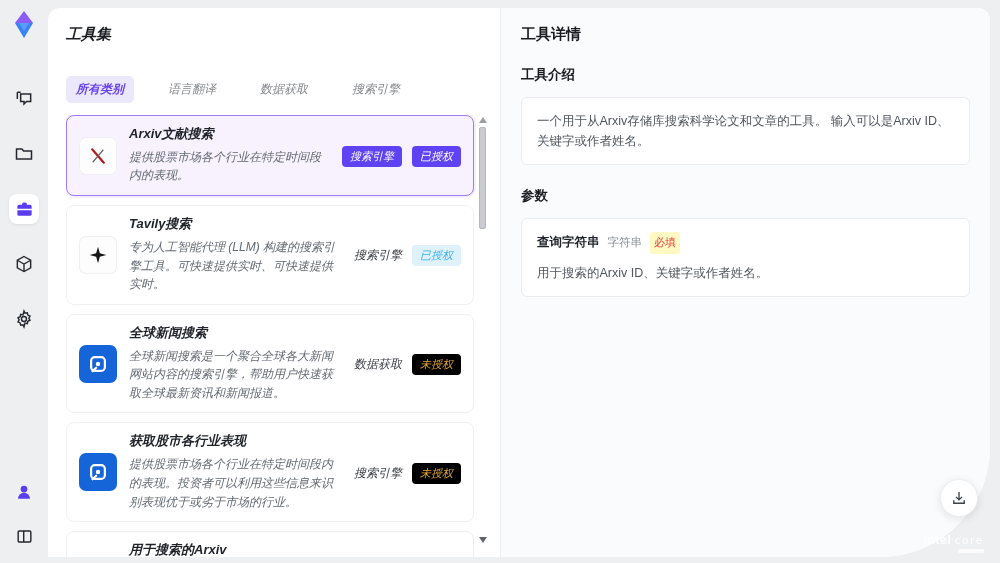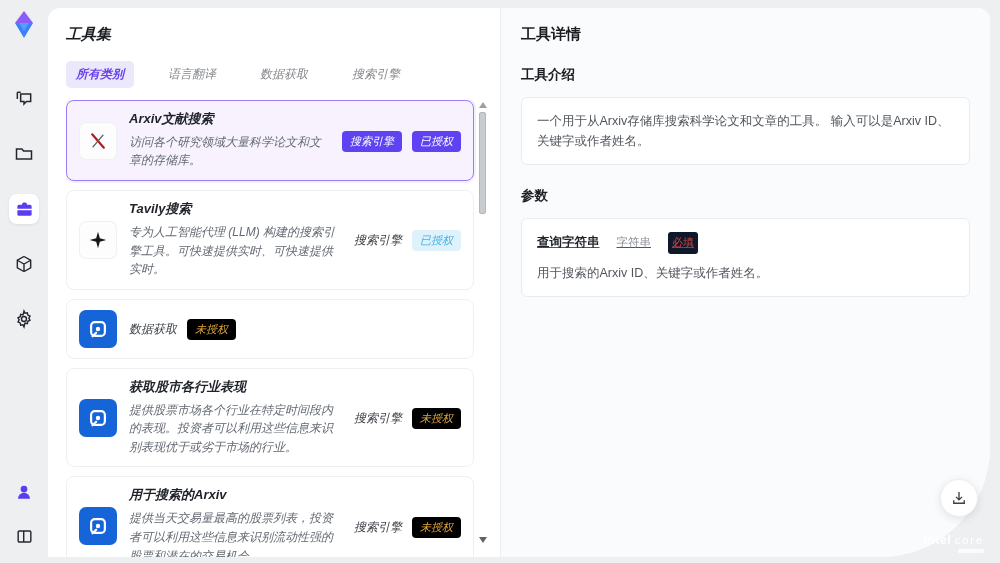--- a/index.html
+++ b/index.html
@@ -14,21 +14,21 @@
   .side-item { width:30px; height:30px; display:flex; align-items:center; justify-content:center; cursor:pointer; color:#2b2f36; }
   .side-item.active { background:#ffffff; border-radius:8px; box-shadow:0 1px 3px rgba(0,0,0,.08); }
   .side-bottom { margin-top:auto; margin-bottom:12px; display:flex; flex-direction:column; gap:14px; align-items:center; }
 
   
   .content { position:absolute; left:48px; top:8px; right:10px; bottom:6px; background:#ffffff; border-radius:12px 12px 110px 0; overflow:hidden; display:flex; }
 
   
   .tools-pane { width:452px; padding:17px 10px 0 18px; display:flex; flex-direction:column;font-style:italic; }
   .pane-title { font-size:15px; font-weight:bold; color:#1a1d21; }
-  .tabs { display:flex; align-items:center; gap:24px; margin-top:17px; }
+  .tabs { display:flex; align-items:center; gap:24px; margin-top:32px; }
   .tab { font-size:12px; color:#85888c; cursor:pointer; padding:5px 10px; border-radius:5px; white-space:nowrap; }
   .tab.active { background:#ece8fc; color:#6742e8; font-weight:bold; }
   .tools-list-wrap { position:relative; flex:1; margin-top:12px; overflow:hidden; }
   .tools-list { position:absolute; left:0; top:0; right:16px; }
   .tool-card { background:#fff; border:1px solid #eff0f2; border-radius:8px; padding:10px 12px; margin-bottom:9px; display:flex; gap:12px; cursor:pointer;align-items:center; }
   .tool-card.selected { background:#f7f2fe; border:1.5px solid #9d7bf5; box-shadow:0 0 0 2px rgba(157,123,245,.12); }
   .t-icon { flex:0 0 38px; width:38px; height:38px; border-radius:7px; background:#f6f7f8; display:flex; align-items:center; justify-content:center; font-size:20px; overflow:hidden; }
   .t-icon.blue { background:#1565d8; }
   .t-icon.white { background:#fdfdfd; box-shadow:inset 0 0 0 1px #f0f0f0; }
   .t-body { flex:1; min-width:0; }
@@ -45,24 +45,24 @@
   .sb { position:absolute; right:2px; top:0; bottom:0; width:10px; }
   .sb-up { position:absolute; top:2px; left:1px; width:0; height:0; border-left:4px solid transparent; border-right:4px solid transparent; border-bottom:6px solid #9aa0a6; }
   .sb-down { position:absolute; bottom:14px; left:1px; width:0; height:0; border-left:4px solid transparent; border-right:4px solid transparent; border-top:6px solid #5f6368; }
   .sb-thumb { position:absolute; top:12px; left:1px; width:7px; height:102px; background:#c8cbcf; border:1px solid #b4b8bd; border-radius:2px; }
 
   
   .detail-pane { flex:1; background:#fafbfc; border-left:1px solid #eceef0; padding:17px 20px; }
   .detail-title { font-size:15px; font-weight:bold; color:#1a1d21; }
   .sec-title { font-size:13.5px; font-weight:bold; color:#1a1d21; margin-top:22px; }
   .box { background:#ffffff; border:1px solid #e9ebee; border-radius:6px; padding:13px 15px; margin-top:13px; font-size:12.5px; color:#51565d; line-height:1.6; }
-  .param-head { display:flex; align-items:baseline; gap:17px;text-decoration:underline; }
+  .param-head { display:flex; align-items:baseline; gap:8px; }
   .p-name { font-size:12.5px; font-weight:bold; color:#1f2329; }
   .p-type { font-size:11.5px; color:#8a8f96; }
-  .p-req { font-size:11px; color:#e0413f; background:#0f172a; padding:2px 4px; border-radius:3px; }
+  .p-req { font-size:11px; color:#e0413f; background:#fef9c3; padding:2px 4px; border-radius:3px; }
   .p-desc { margin-top:9px; font-size:12.5px; color:#51565d; }
 
   
   .fab { position:absolute; right:22px; bottom:46px; width:38px; height:38px; border-radius:50%; background:#ffffff; border:1px solid #eceef0; box-shadow:0 2px 8px rgba(0,0,0,.10); display:flex; align-items:center; justify-content:center; cursor:pointer; }
   .brand { position:absolute; right:16px; bottom:10px; color:#ffffff; font-size:13px; letter-spacing:.2px; display:flex; flex-direction:column; align-items:flex-end; }
   .brand b { font-weight:bold; }
   .brand small { font-weight:normal; letter-spacing:2px; }
   .brand-bar { width:26px; height:4px; background:rgba(255,255,255,.75); border-radius:1px; margin-top:2px; }
 
   svg { display:block; }
@@ -155,21 +155,21 @@
         <div class="tools-list" id="tools-list">
             <div class="tool-card selected">
               <div class="t-icon white">
                 <svg width="20" height="20" viewBox="0 0 24 24">
                   <path d="M5 4 L19 20" stroke="#b31b1b" stroke-width="2.6" stroke-linecap="round"></path>
                   <path d="M18 5 L6 19" stroke="#5c5c5c" stroke-width="1.6" stroke-linecap="round"></path>
                 </svg>
               </div>
               <div class="t-body">
                 <div class="t-name">Arxiv文献搜索</div>
-                <div class="t-desc">访问各个研究领域大量科学论文和文章的存储库。</div>
+                <div class="t-desc">提供股票市场各个行业在特定时间段内的表现。</div>
               </div>
               <div class="t-side">
                 <span class="pill solid">搜索引擎</span>
                 <span class="pill solid">已授权</span>
               </div>
             </div>
             <div class="tool-card">
               <div class="t-icon white">
                 <svg width="20" height="20" viewBox="0 0 24 24" fill="#17181a">
                   <path d="M12 2 L14.2 9.8 L22 12 L14.2 14.2 L12 22 L9.8 14.2 L2 12 L9.8 9.8 z"></path>
@@ -184,20 +184,24 @@
                 <span class="pill blue">已授权</span>
               </div>
             </div>
             <div class="tool-card">
               <div class="t-icon blue">
                 <svg width="22" height="22" viewBox="0 0 24 24">
                   <rect x="4.5" y="4.5" width="15" height="15" rx="4" fill="none" stroke="#ffffff" stroke-width="2.4"></rect>
                   <circle cx="12" cy="12" r="2.4" fill="#ffffff"></circle>
                   <path d="M6 20 L10 16" stroke="#ffffff" stroke-width="2.4" stroke-linecap="round"></path>
                 </svg>
+              </div>
+              <div class="t-body">
+                <div class="t-name">全球新闻搜索</div>
+                <div class="t-desc">全球新闻搜索是一个聚合全球各大新闻网站内容的搜索引擎，帮助用户快速获取全球最新资讯和新闻报道。</div>
               </div>
               <div class="t-side">
                 <span class="t-cat">数据获取</span>
                 <span class="pill yellow">未授权</span>
               </div>
             </div>
             <div class="tool-card">
               <div class="t-icon blue">
                 <svg width="22" height="22" viewBox="0 0 24 24">
                   <rect x="4.5" y="4.5" width="15" height="15" rx="4" fill="none" stroke="#ffffff" stroke-width="2.4"></rect>

